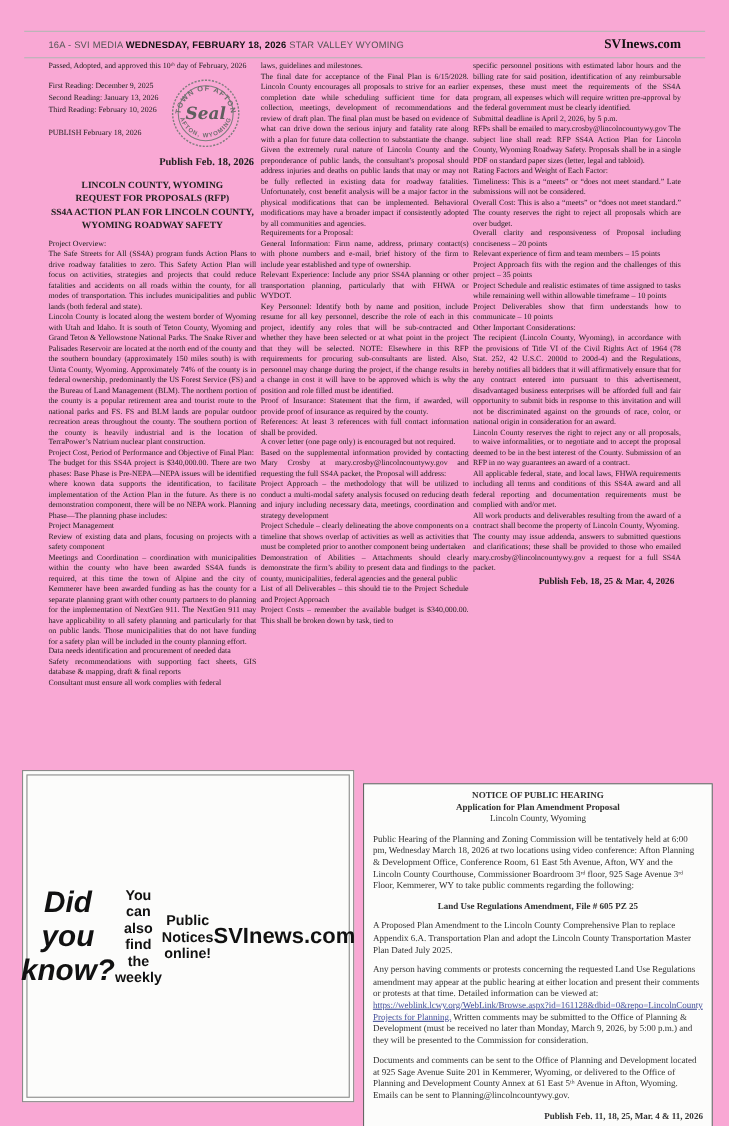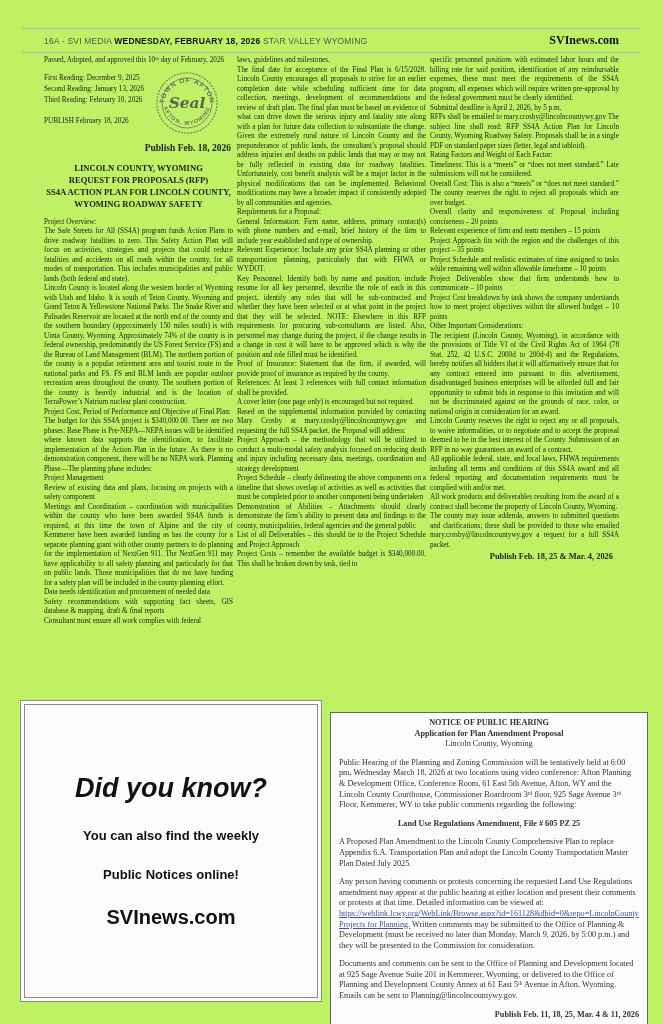--- a/index.html
+++ b/index.html
@@ -1,16 +1,16 @@
 <!DOCTYPE html>
 <html><head>
 <meta charset="utf-8">
 <style>
   html,body{margin:0;padding:0;background:#fafaf8;}
-  .page{position:relative;width:663px;height:1024px;background:#bef264;color:#222;
+  .page{position:relative;width:663px;height:1024px;background:#f9a8d4;color:#222;
         font-family:"Liberation Serif","DejaVu Serif",serif;overflow:hidden;}
   
   .masthead{position:absolute;top:28px;left:22px;right:22px;border-top:1px solid #b5b5b5;
             border-bottom:1px solid #b5b5b5;padding:4px 0 4px 0;display:flex;
             justify-content:space-between;align-items:baseline;}
   .masthead-left{font-family:"Liberation Sans","DejaVu Sans",sans-serif;font-size:8.5px;
                  color:#555;letter-spacing:.2px;padding-left:22px;}
   .masthead-left b{color:#111;}
   .masthead-right{font-family:"Liberation Serif",serif;font-weight:bold;font-size:12px;
                   color:#111;padding-right:22px;}
@@ -26,21 +26,21 @@
   .seal-wrap{margin-right:14px;margin-top:2px;}
   .pub-right{font-weight:bold;font-size:9.5px;text-align:right;margin:6px 2px 8px 0;}
   .rfp-title{font-weight:bold;font-size:8.6px;line-height:12px;text-align:center;
              margin:8px 2px 8px 2px;}
   .col3-publish{font-weight:bold;font-size:8.4px;text-align:right;margin-top:2px;
                 padding-right:6px;}
   
   .ad-box{position:absolute;left:20px;top:700px;width:294px;height:294px;
           border:1px solid #8a8a8a;padding:3px;background:#fcfcfb;}
   .ad-inner{border:1px solid #8a8a8a;height:100%;box-sizing:border-box;display:flex;
-            flex-direction:column;align-items:center;justify-content:center;row-gap:24px;
+            align-items:center;justify-content:center;row-gap:24px;
             text-align:center;font-family:"Liberation Sans","DejaVu Sans",sans-serif;}
   .ad-headline{font-size:27px;font-weight:bold;font-style:italic;color:#111;}
   .ad-line{font-size:13px;font-weight:bold;color:#111;}
   .ad-site{font-size:20px;font-weight:bold;color:#111;}
   
   .notice-box{position:absolute;left:330px;top:712px;width:300px;border:1px solid #666;
               padding:5px 8px 4px 8px;background:#fcfcfb;
               font-family:"Liberation Serif","DejaVu Serif",serif;font-size:8.2px;
               line-height:10.6px;color:#333;}
   .notice-box .c{text-align:center;}
@@ -138,21 +138,20 @@
       <p>Submittal deadline is April 2, 2026, by 5 p.m.</p>
       <p>RFPs shall be emailed to mary.crosby@lincolncountywy.gov   The subject line shall read:  RFP SS4A Action Plan for Lincoln County, Wyoming Roadway Safety.  Proposals shall be in a single PDF on standard paper sizes (letter, legal and tabloid).</p>
       <p>Rating Factors and Weight of Each Factor:</p>
       <p>Timeliness:  This is a “meets” or “does not meet standard.”  Late submissions will not be considered.</p>
       <p>Overall Cost:  This is also a “meets” or “does not meet standard.”  The county reserves the right to reject all proposals which are over budget.</p>
       <p>Overall clarity and responsiveness of Proposal including conciseness – 20 points</p>
       <p>Relevant experience of firm and team members – 15 points</p>
       <p>Project Approach fits with the region and the challenges of this project – 35 points</p>
       <p>Project Schedule and realistic estimates of time assigned to tasks while remaining well within allowable timeframe – 10 points</p>
       <p>Project Deliverables show that firm understands how to communicate – 10 points</p>
-      <p>Project Cost breakdown by task shows the company understands how to meet project objectives within the allowed budget – 10 points</p>
       <p>Other Important Considerations:</p>
       <p>The recipient (Lincoln County, Wyoming), in accordance with the provisions of Title VI of the Civil Rights Act of 1964 (78 Stat. 252, 42 U.S.C. 2000d to 200d-4) and the Regulations, hereby notifies all bidders that it will affirmatively ensure that for any contract entered into pursuant to this advertisement, disadvantaged business enterprises will be afforded full and fair opportunity to submit bids in response to this invitation and will not be discriminated against on the grounds of race, color, or national origin in consideration for an award.</p>
       <p>Lincoln County reserves the right to reject any or all proposals, to waive informalities, or to negotiate and to accept the proposal deemed to be in the best interest of the County.  Submission of an RFP in no way guarantees an award of a contract.</p>
       <p>All applicable federal, state, and local laws, FHWA requirements including all terms and conditions of this SS4A award and all federal reporting and documentation requirements must be complied with and/or met.</p>
       <p>All work products and deliverables resulting from the award of a contract shall become the property of Lincoln County, Wyoming.</p>
       <p>The county may issue addenda, answers to submitted questions and clarifications; these shall be provided to those who emailed mary.crosby@lincolncountywy.gov a request for a full SS4A packet.</p>
       <div class="col3-publish">Publish Feb. 18, 25 &amp; Mar. 4, 2026</div>
     </section>
   </main>
 

